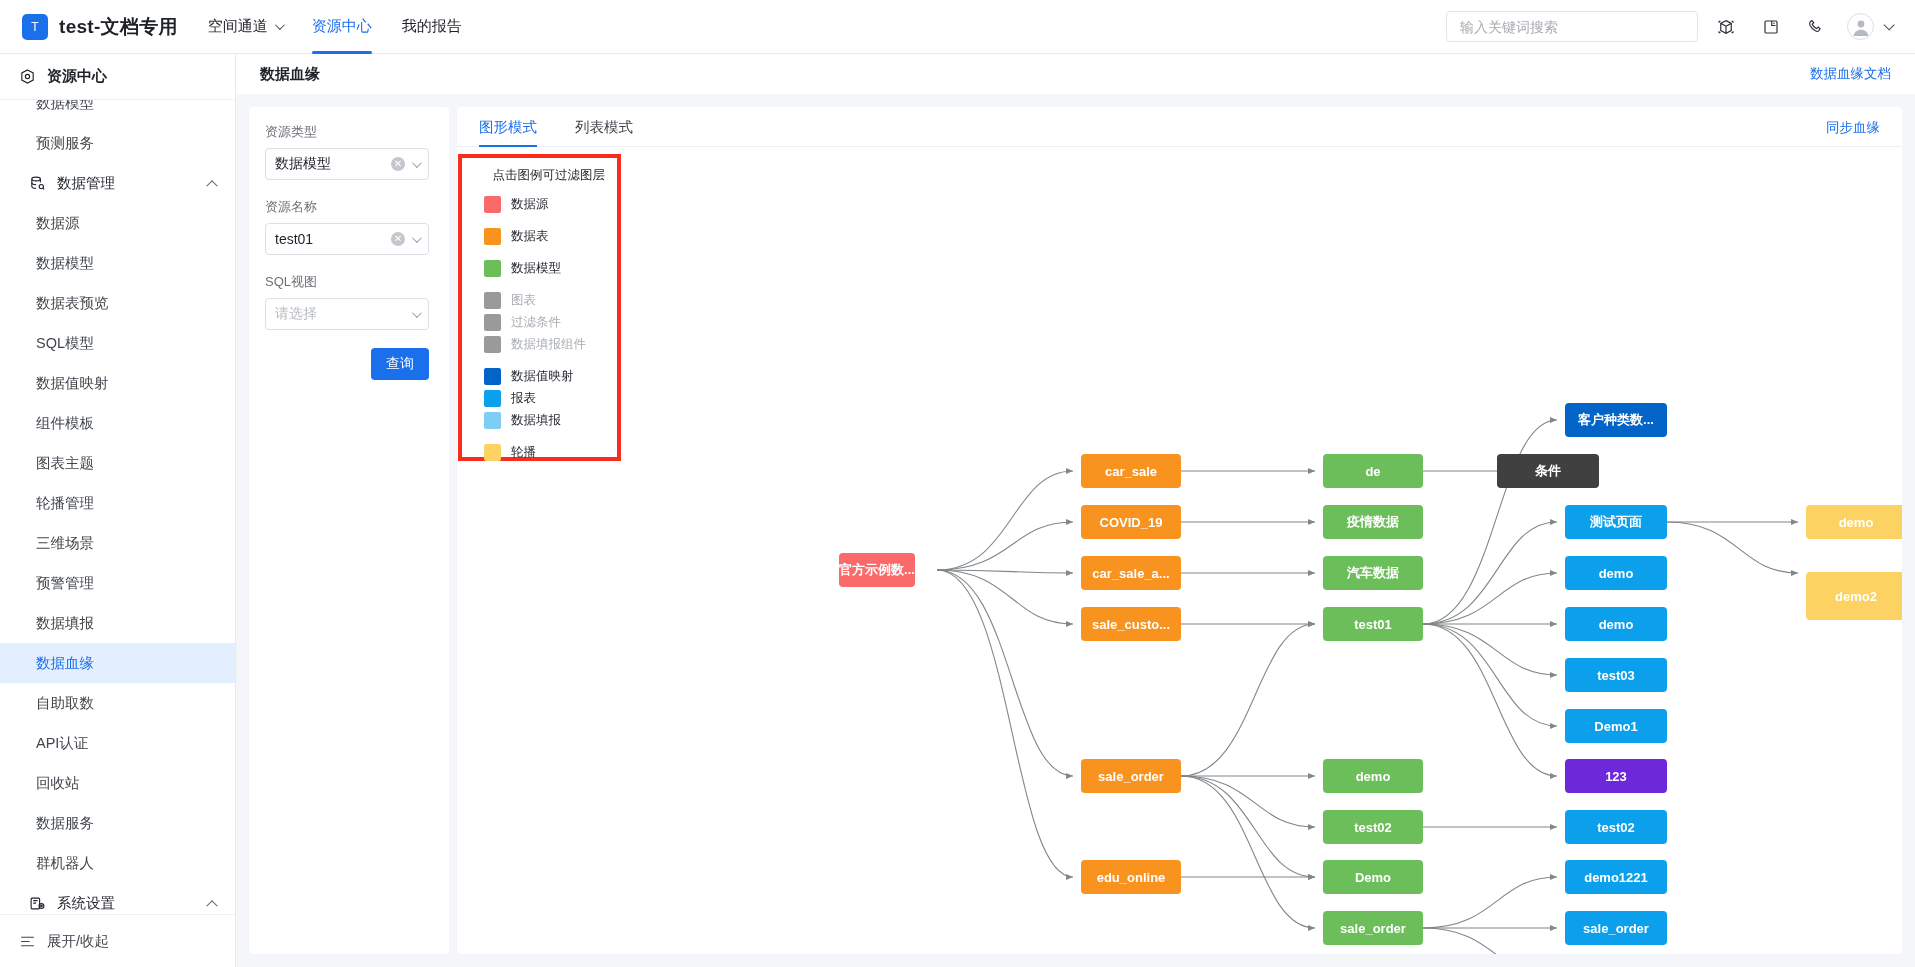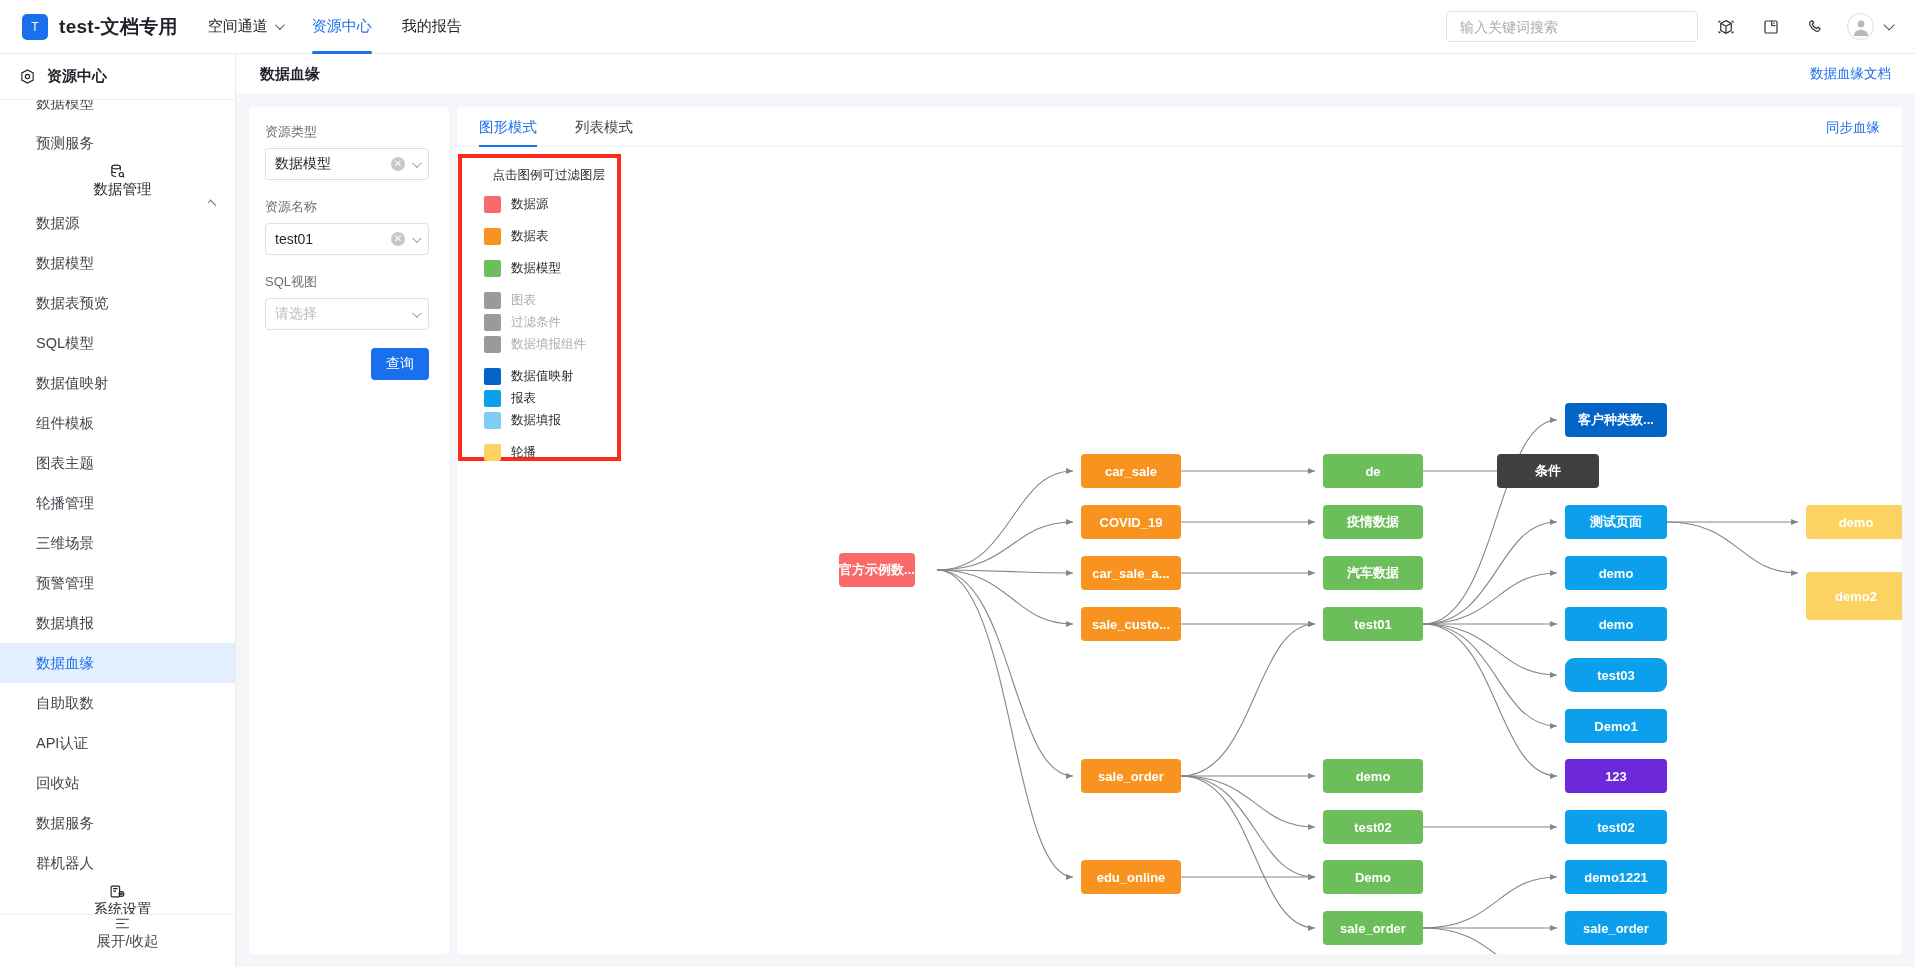--- a/index.html
+++ b/index.html
@@ -79,39 +79,38 @@
     font-size: 15px; font-weight: bold; color: #1f2329;
   }
   #sidebar-head .s-ic { margin-right: 11px; display: flex; color: #1f2329; }
   #sidebar-scroll {
     position: absolute; top: 45px; left: 0; right: 0; bottom: 53px;
     overflow: hidden; border-top: 1px solid #eef0f2;
   }
   #sidebar-inner { margin-top: -17px; }
   .grp {
     height: 40px; display: flex; align-items: center; padding-left: 29px;
-    padding-right: 19px; font-size: 14.5px; color: #1f2329; cursor: pointer; flex-direction: column;
+    padding-right: 19px; font-size: 14.5px; color: #1f2329; cursor: pointer;
   }
   .grp .g-ic { margin-right: 11px; display: flex; }
   .grp .g-arrow {
     margin-left: auto; width: 8px; height: 8px;
     border-left: 1.5px solid #64696f; border-top: 1.5px solid #64696f;
     transform: rotate(45deg) translate(2px, 2px);
   }
   .leaf {
     height: 40px; display: flex; align-items: center; padding-left: 36px;
     font-size: 14.5px; color: #41464d; cursor: pointer;
   }
   .leaf.active { color: #1a6fec; background: #e3efff; }
   #sidebar-foot {
     position: absolute; left: 0; bottom: 0; width: 236px; height: 53px;
     border-top: 1px solid #eef0f2; display: flex; align-items: center;
     padding-left: 19px; font-size: 14.5px; color: #41464d; cursor: pointer;
     background: #fff;
-    flex-direction: column;
   }
   #sidebar-foot .f-ic { margin-right: 11px; display: flex; }
 
   
   #page {
     position: absolute; left: 236px; top: 54px; width: 1679px; height: 913px;
     background: #f4f6f9;
   }
   #page-bar {
     height: 40px; background: #fff; display: flex; align-items: center;
@@ -467,21 +466,21 @@
               <div class="node" style="left: 866px; top: 460px; width: 100px; height: 34px; background: rgb(108, 190, 91);">test01</div>
               <div class="node" style="left: 866px; top: 612px; width: 100px; height: 34px; background: rgb(108, 190, 91);">demo</div>
               <div class="node" style="left: 866px; top: 663px; width: 100px; height: 34px; background: rgb(108, 190, 91);">test02</div>
               <div class="node" style="left: 866px; top: 713px; width: 100px; height: 34px; background: rgb(108, 190, 91);">Demo</div>
               <div class="node" style="left: 866px; top: 764px; width: 100px; height: 34px; background: rgb(108, 190, 91);">sale_order</div>
               <div class="node" style="left: 1108px; top: 256px; width: 102px; height: 34px; background: rgb(3, 100, 200);">客户种类数...</div>
               <div class="node" style="left: 1040px; top: 307px; width: 102px; height: 34px; background: #404040;">条件</div>
               <div class="node" style="left: 1108px; top: 358px; width: 102px; height: 34px; background: rgb(12, 160, 236);">测试页面</div>
               <div class="node" style="left: 1108px; top: 409px; width: 102px; height: 34px; background: rgb(12, 160, 236);">demo</div>
               <div class="node" style="left: 1108px; top: 460px; width: 102px; height: 34px; background: rgb(12, 160, 236);">demo</div>
-              <div class="node" style="left: 1108px; top: 511px; width: 102px; height: 34px; background: rgb(12, 160, 236); border-radius: 9px;">test03</div>
+              <div class="node" style="left: 1108px; top: 511px; width: 102px; height: 34px; background: rgb(12, 160, 236);">test03</div>
               <div class="node" style="left: 1108px; top: 562px; width: 102px; height: 34px; background: rgb(12, 160, 236);">Demo1</div>
               <div class="node" style="left: 1108px; top: 612px; width: 102px; height: 34px; background: #6d28d9;">123</div>
               <div class="node" style="left: 1108px; top: 663px; width: 102px; height: 34px; background: rgb(12, 160, 236);">test02</div>
               <div class="node" style="left: 1108px; top: 713px; width: 102px; height: 34px; background: rgb(12, 160, 236);">demo1221</div>
               <div class="node" style="left: 1108px; top: 764px; width: 102px; height: 34px; background: rgb(12, 160, 236);">sale_order</div>
               <div class="node" style="left: 1349px; top: 358px; width: 100px; height: 34px; background: rgb(252, 211, 98);">demo</div>
               <div class="node" style="left: 1349px; top: 425px; width: 100px; height: 48px; background: rgb(252, 211, 98);">demo2</div>
             </div>
 
           <div id="legend">

